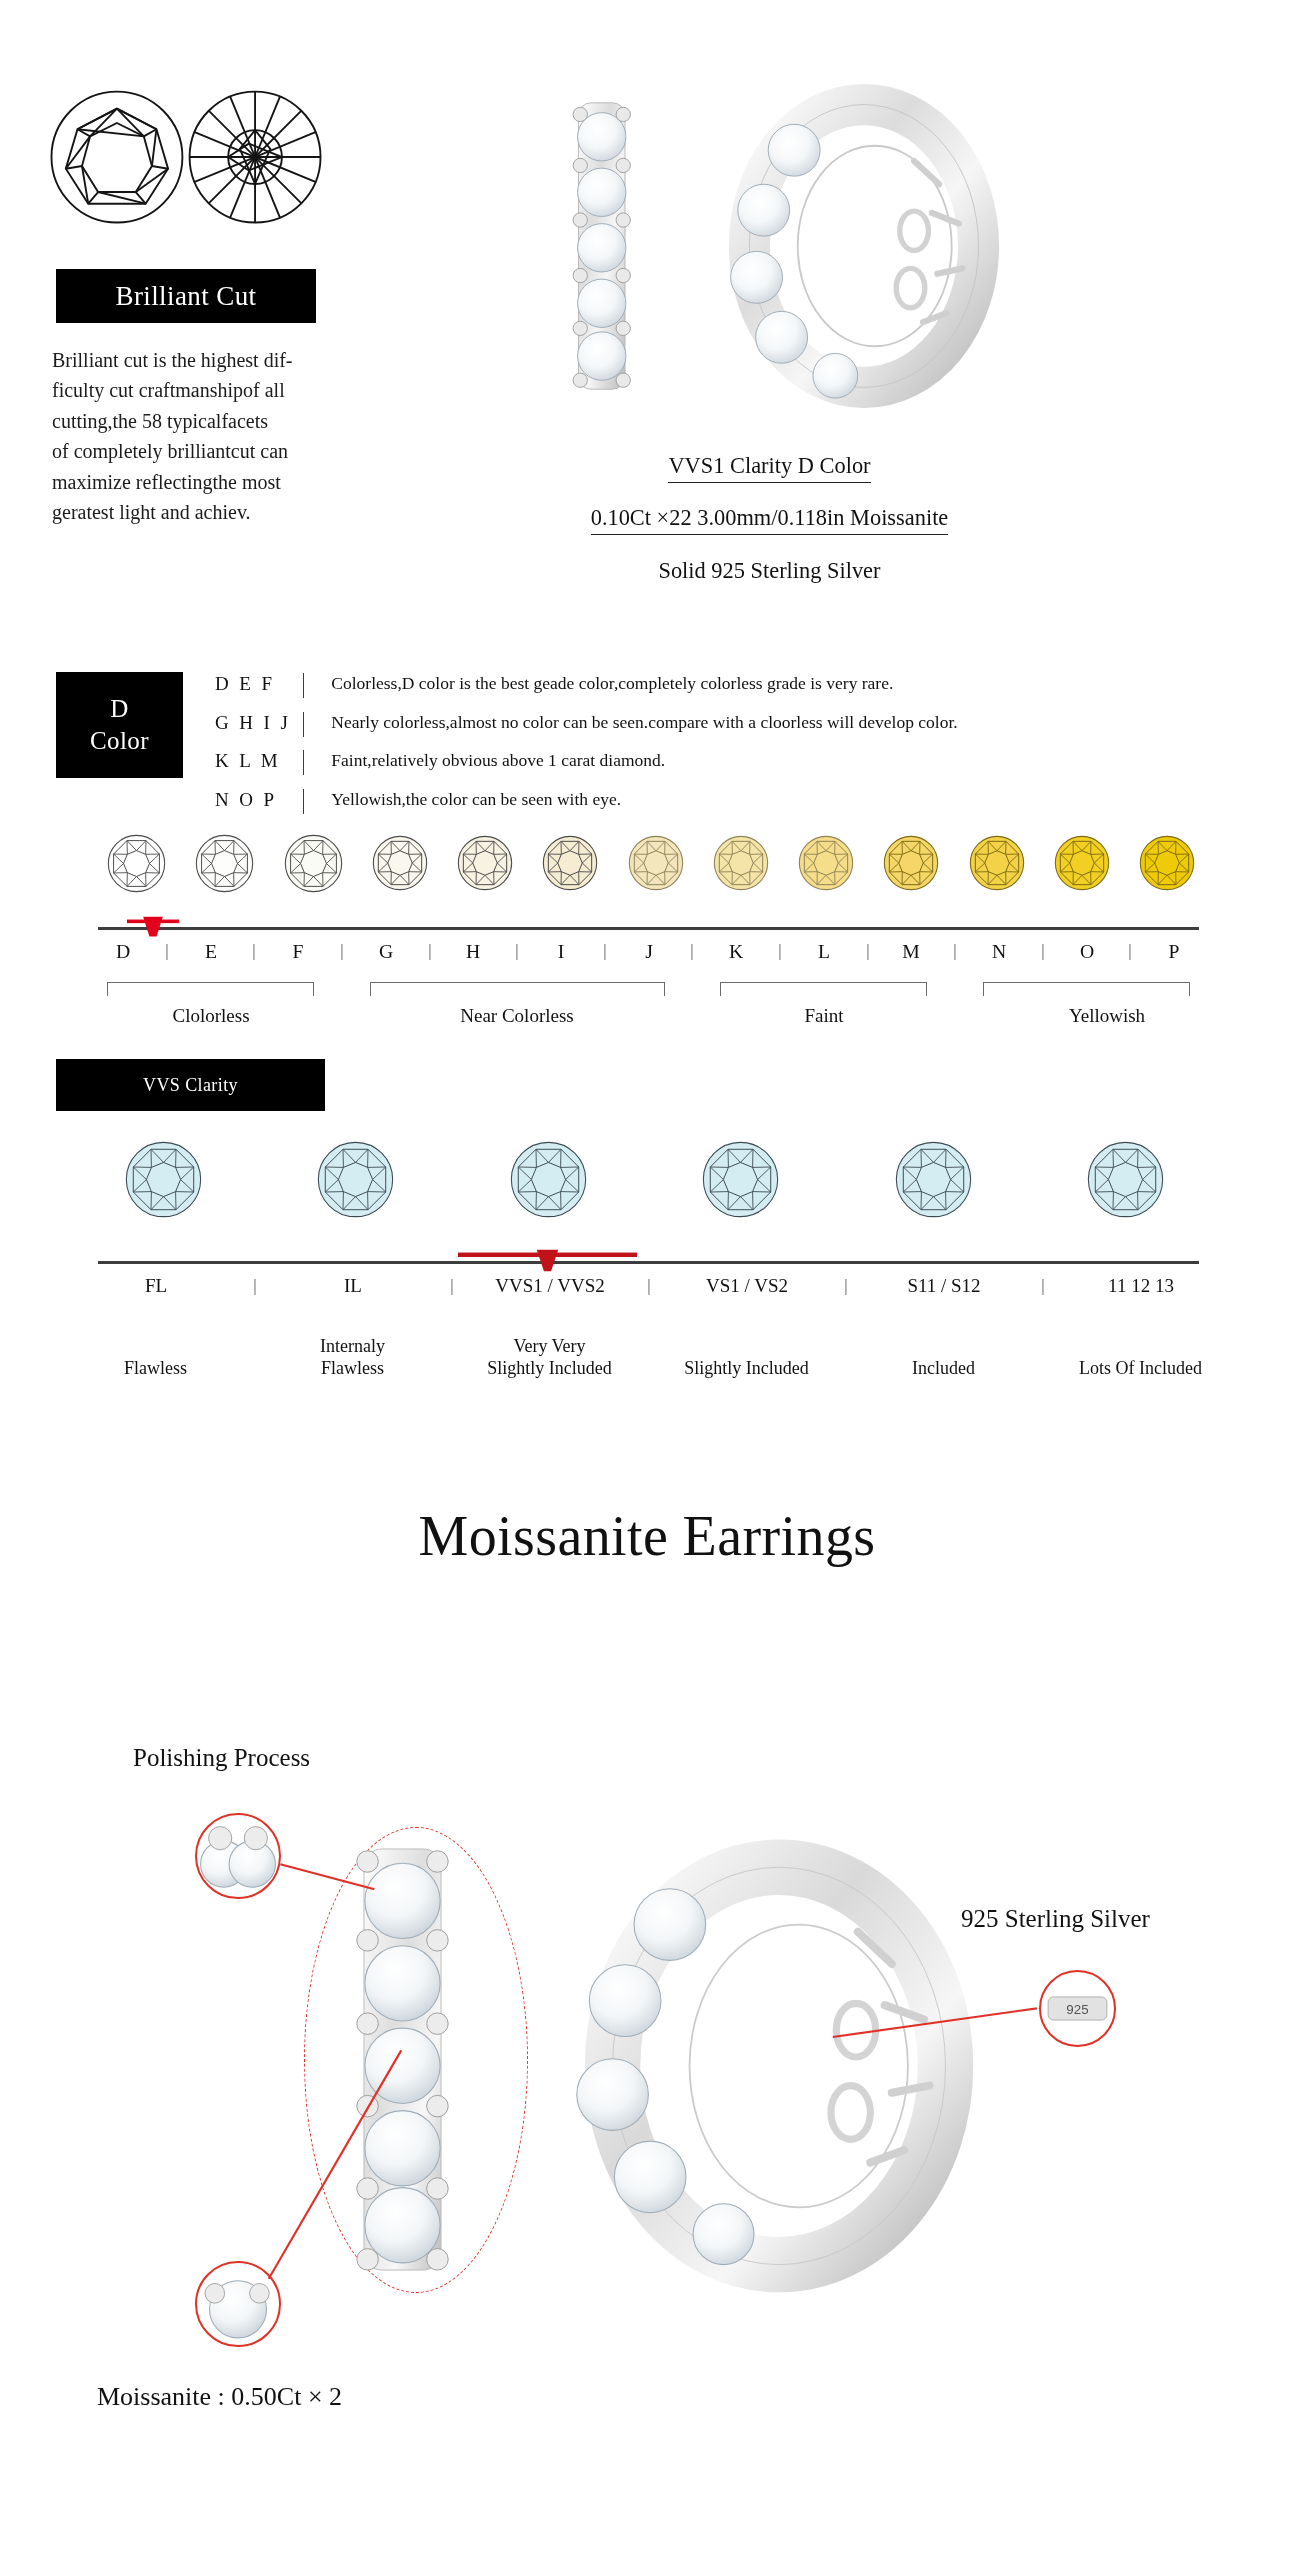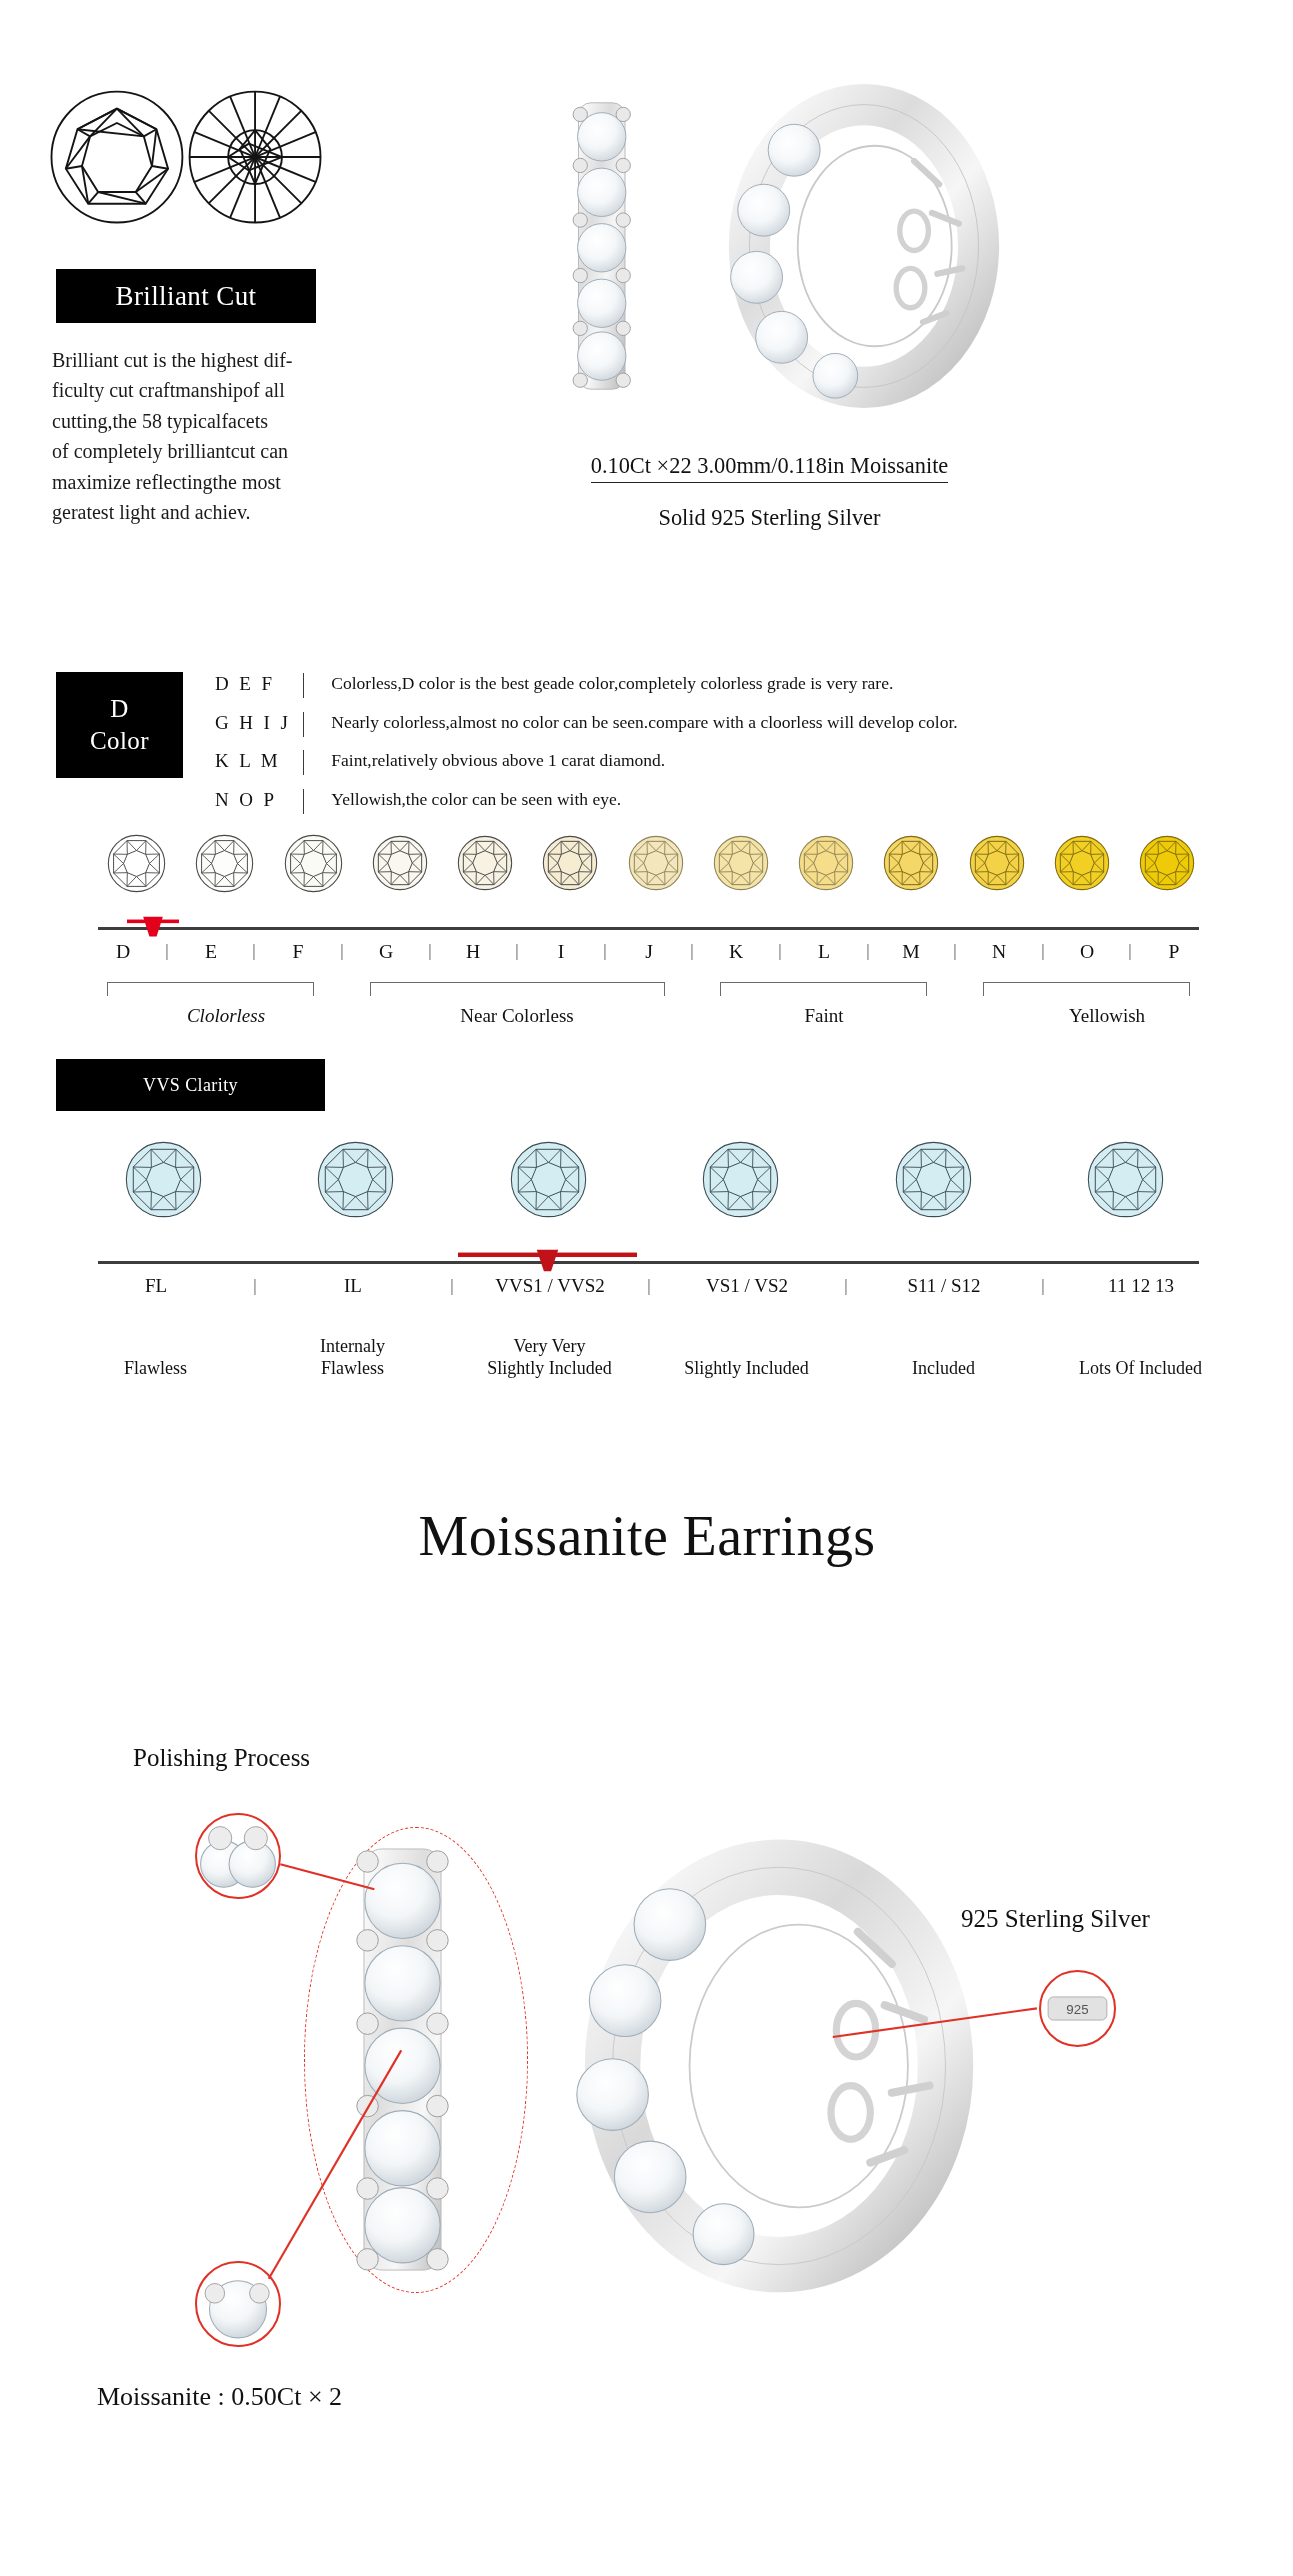--- a/index.html
+++ b/index.html
@@ -233,20 +233,21 @@
         </g>
         <g fill="none" stroke="#d2d2d2" stroke-width="6">
           <ellipse cx="196" cy="148" rx="16" ry="22"></ellipse>
           <ellipse cx="192" cy="212" rx="16" ry="22"></ellipse>
         </g>
       </g>
     </svg>
   </div>
 
   <div class="abs" id="spec-lines">
+    <div class="row"><span class="spec">VVS1 Clarity D Color</span></div>
     <div class="row"><span class="spec">0.10Ct ×22 3.00mm/0.118in Moissanite</span></div>
     <div class="row"><span class="spec" style="border-bottom:none">Solid 925 Sterling Silver</span></div>
   </div>
 
   <div class="abs banner" id="dcolor-banner">
     <span>D</span>
     <span>Color</span>
   </div>
 
   <div class="abs" id="grade-table">
@@ -633,21 +634,21 @@
       <span class="bar" style="left: 1032px;">|</span>
       <span class="l" style="left: 1076px;">P</span>
     </div>
   <div class="abs" id="color-brackets">
       <div class="br" style="left: 9px; width: 207px;"></div>
       <div class="br" style="left: 272px; width: 295px;"></div>
       <div class="br" style="left: 622px; width: 207px;"></div>
       <div class="br" style="left: 885px; width: 207px;"></div>
     </div>
   <div class="abs" id="color-cats">
-      <span style="left: 128px; font-style: italic;">Clolorless</span>
+      <span style="left: 113px;">Clolorless</span>
       <span style="left: 419px;">Near Colorless</span>
       <span style="left: 726px;">Faint</span>
       <span style="left: 989px; margin-left: 20px;">Yellowish</span>
     </div>
 
   <div class="abs banner" id="clarity-banner">
     <span>VVS Clarity</span>
   </div>
 
   <div class="abs" id="clarity-gems">

